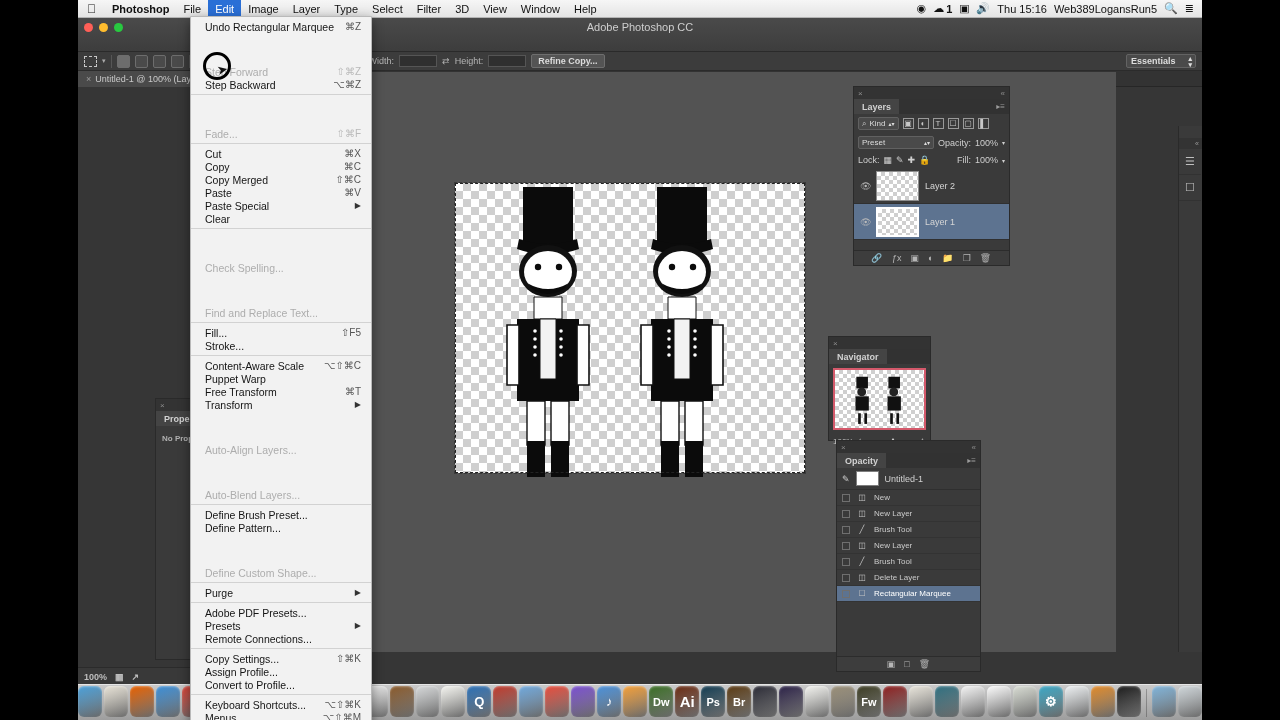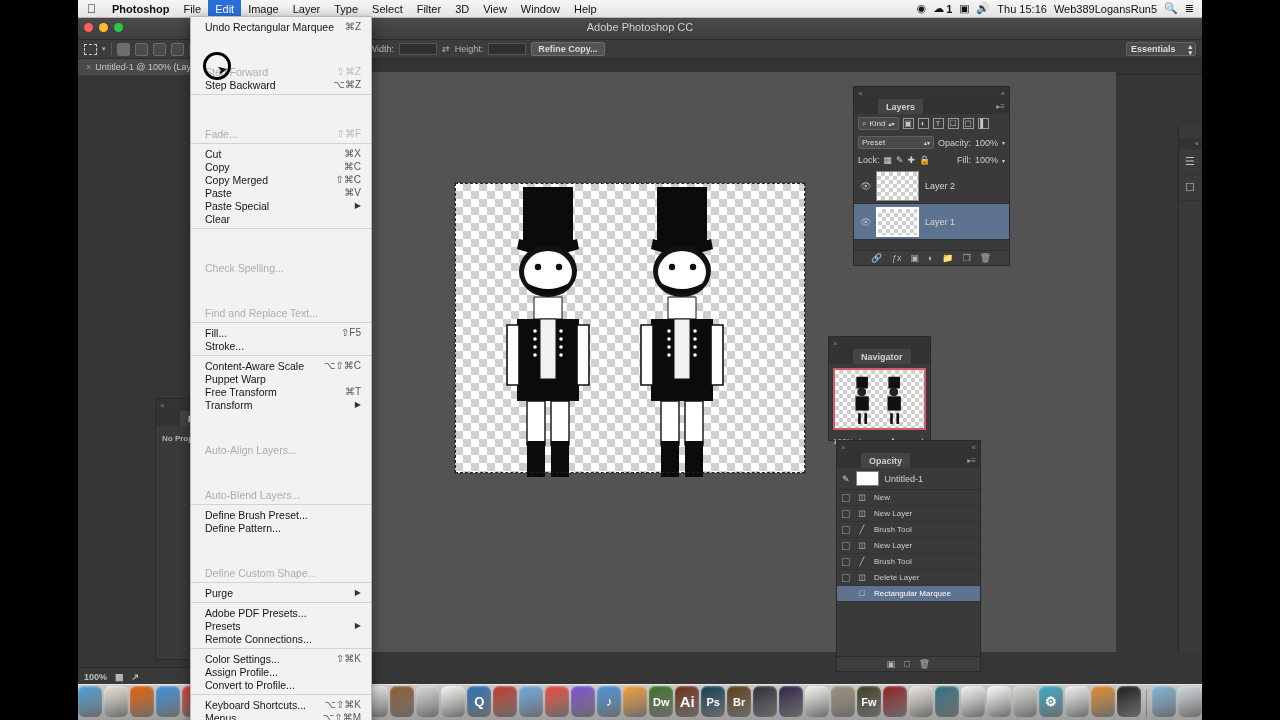--- a/index.html
+++ b/index.html
@@ -13,21 +13,21 @@
             display:flex; align-items:center; font-size:11px; color:#111; }
   .macbar .apple { padding:0 9px; font-size:12px; line-height:1; }
   .macbar .mi { padding:0 7px; height:18px; line-height:18px; white-space:nowrap; }
   .macbar .mi.bold { font-weight:bold; }
   .macbar .mi.active { background:#2a6fd6; color:#fff; }
   .macbar .right { margin-left:auto; display:flex; align-items:center; gap:7px; padding-right:8px; }
   .macbar .right .ic { font-size:11px; display:flex; align-items:center; gap:2px; }
 
   
   .ps { position:absolute; left:78px; top:18px; width:1124px; height:667px; background:#363636; }
-  .ps-title { height:22px; background:linear-gradient(#4a4a4a,#3d3d3d); border-bottom:1px solid #2a2a2a;
+  .ps-title { height:34px; background:linear-gradient(#4a4a4a,#3d3d3d); border-bottom:1px solid #2a2a2a;
               position:relative; }
   .ps-title .tt { position:absolute; left:0; right:0; text-align:center; font-size:11px;
                   color:#cfcfcf; line-height:19px; }
   .lights { position:absolute; left:6px; top:5px; display:flex; gap:6px; }
   .lights i { width:9px; height:9px; border-radius:50%; display:block; }
   .l-r{background:#ff5f57;} .l-y{background:#ffbd2e;} .l-g{background:#28c940;}
 
   .ps-options { height:19px; background:#3c3c3c; border-bottom:1px solid #2b2b2b;
                 display:flex; align-items:center; padding:0 6px; gap:5px; font-size:9px; color:#b4b4b4;}
   .tool-ic { width:13px; height:13px; border:1px solid #6d6d6d; border-radius:2px;
@@ -72,21 +72,21 @@
                border-top:1px solid #2b2b2b; display:flex; align-items:center; gap:8px;
                padding:0 6px; font-size:9px; color:#bdbdbd; font-weight:bold;}
 
   
   .panel { position:absolute; background:#3a3a3a; border:1px solid #2a2a2a; }
   .panel-bar { height:12px; background:#333; display:flex; align-items:center;
                justify-content:space-between; padding:0 4px; font-size:8px; color:#8d8d8d; }
   .panel-tab { height:15px; background:#444; display:inline-flex; align-items:center;
                padding:0 8px; font-size:9px; color:#d2d2d2; font-weight:bold; }
   .panel-tabrow { height:15px; background:#323232; display:flex; align-items:center;
-                  justify-content:space-between;padding-left:24px; }
+                  justify-content:space-between; }
   .panel-menu { font-size:8px; color:#9c9c9c; padding-right:4px; }
 
   
   #layers { left:853px; top:86px; width:157px; height:180px; }
   .lay-row { display:flex; align-items:center; gap:4px; padding:3px 4px; font-size:9px; color:#cfcfcf; }
   .kindbox { display:flex; align-items:center; gap:3px; background:#4a4a4a; border:1px solid #616161;
              border-radius:2px; padding:0 3px; height:13px; font-size:8px; color:#ddd; }
   .ic-sq { width:11px; height:11px; border:1px solid #9a9a9a; color:#c8c8c8; font-size:8px;
            text-align:center; line-height:10px; }
   .selbox { background:#4a4a4a; border:1px solid #616161; border-radius:2px; height:13px;
@@ -600,21 +600,21 @@
       <div class="mrow">
         <span>Presets</span>
         <span class="arr">▶</span>
       </div>
       <div class="mrow">
         <span>Remote Connections...</span>
         <span class="sc"></span>
       </div>
       <div class="msep"></div>
       <div class="mrow">
-        <span>Color Settings...</span>
+        <span>Copy Settings...</span>
         <span class="sc">⇧⌘K</span>
       </div>
       <div class="mrow">
         <span>Assign Profile...</span>
         <span class="sc"></span>
       </div>
       <div class="mrow">
         <span>Convert to Profile...</span>
         <span class="sc"></span>
       </div>

